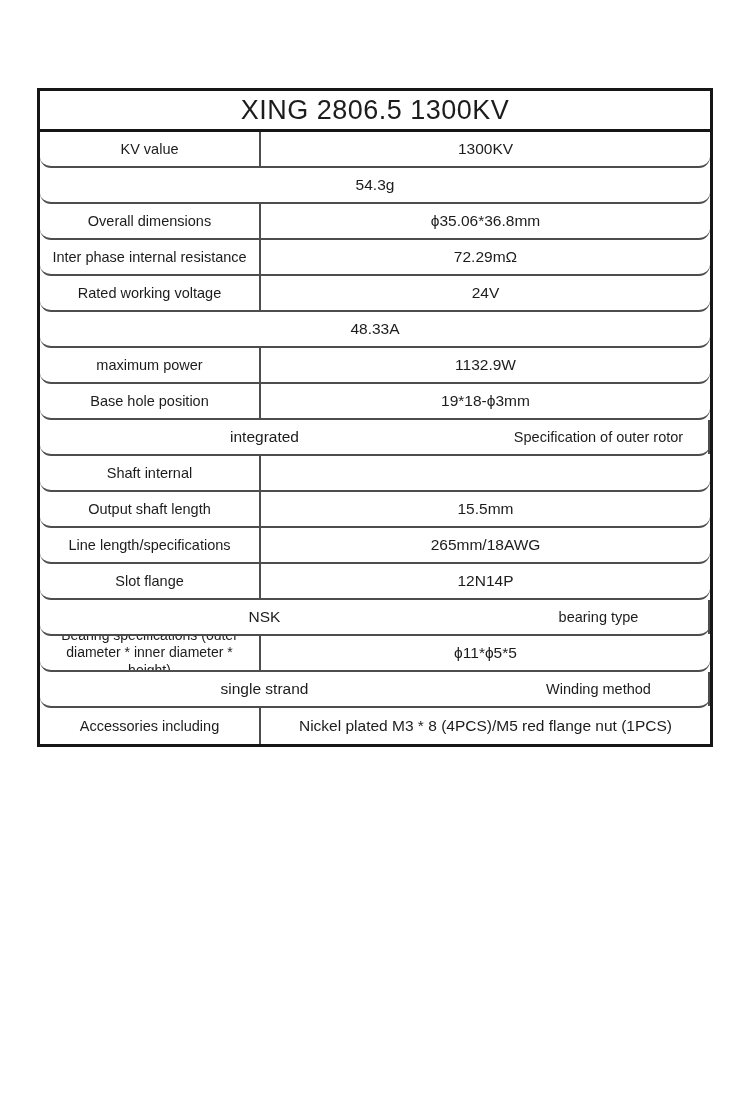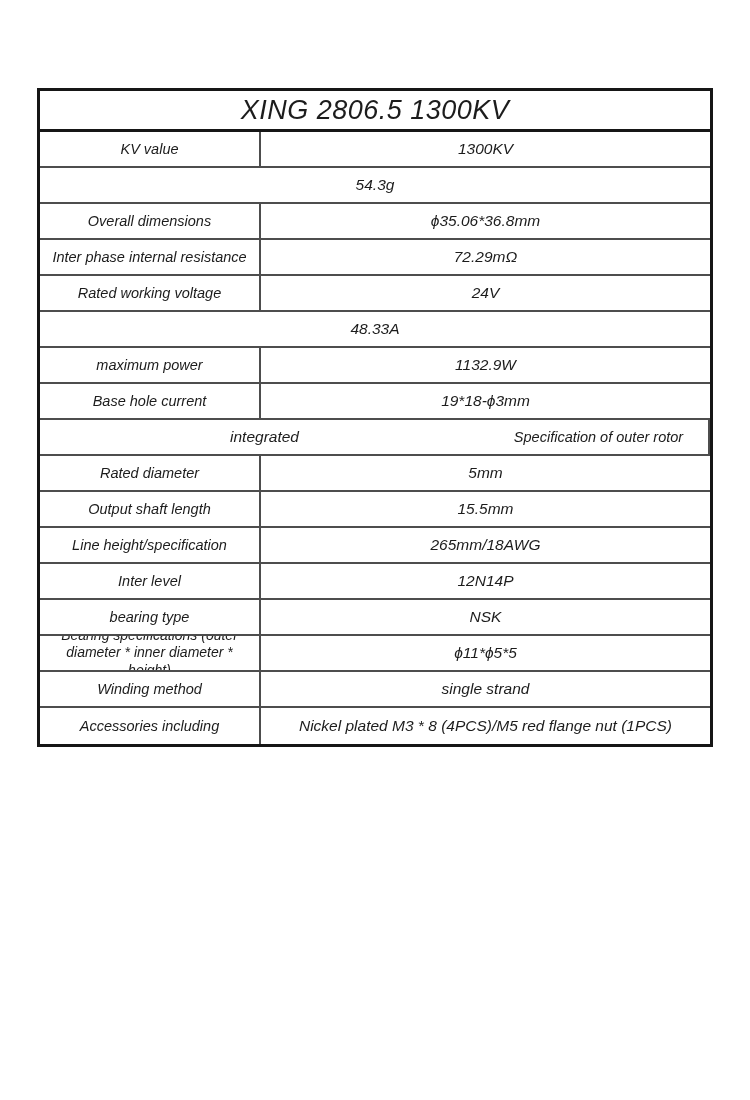--- a/index.html
+++ b/index.html
@@ -7,21 +7,20 @@
     padding: 0;
     background: #ffffff;
     font-family: "Liberation Sans", "DejaVu Sans", sans-serif;
   }
   .page {
     position: relative;
     width: 750px;
     height: 900px;
     background: #ffffff;
     overflow: hidden;
-    font-style: italic;
   }
   .spec-table {
     position: absolute;
     left: 37px;
     top: 88px;
     width: 676px;
     box-sizing: border-box;
     border: 3px solid #161616;
     background: #ffffff;
     color: #1c1c1c;
@@ -35,20 +34,21 @@
     justify-content: center;
     font-size: 27px;
     letter-spacing: 0.5px;
     color: #1c1c1c;
   }
   .row {
     box-sizing: border-box;
     display: flex;
     height: 36px;
     border-bottom: 2px solid #4d4d4d;
+    border-radius: 11px;
   }
   .row:last-child {
     border-bottom: none;
   }
   .cell {
     box-sizing: border-box;
     display: flex;
     align-items: center;
     justify-content: center;
     text-align: center;
@@ -98,54 +98,53 @@
       <div class="cell value">24V</div>
     </div>
     <div class="row">
       <div class="cell value">48.33A</div>
     </div>
     <div class="row">
       <div class="cell label">maximum power</div>
       <div class="cell value">1132.9W</div>
     </div>
     <div class="row">
-      <div class="cell label">Base hole current</div>
+      <div class="cell label">Base hole position</div>
       <div class="cell value">19*18-ϕ3mm</div>
     </div>
     <div class="row">
       <div class="cell value">integrated</div>
       <div class="cell label">Specification of outer rotor</div>
     </div>
     <div class="row">
-      <div class="cell label">Rated diameter</div>
-      <div class="cell value">5mm</div>
+      <div class="cell label">Shaft internal</div>
     </div>
     <div class="row">
       <div class="cell label">Output shaft length</div>
       <div class="cell value">15.5mm</div>
     </div>
     <div class="row">
-      <div class="cell label">Line height/specification</div>
+      <div class="cell label">Line length/specifications</div>
       <div class="cell value">265mm/18AWG</div>
     </div>
     <div class="row">
-      <div class="cell label">Inter level</div>
+      <div class="cell label">Slot flange</div>
       <div class="cell value">12N14P</div>
     </div>
     <div class="row">
+      <div class="cell value">NSK</div>
       <div class="cell label">bearing type</div>
-      <div class="cell value">NSK</div>
     </div>
     <div class="row">
       <div class="cell label small">Bearing specifications (outer diameter * inner diameter * height)</div>
       <div class="cell value">ϕ11*ϕ5*5</div>
     </div>
     <div class="row">
+      <div class="cell value">single strand</div>
       <div class="cell label">Winding method</div>
-      <div class="cell value">single strand</div>
     </div>
     <div class="row">
       <div class="cell label">Accessories including</div>
       <div class="cell value">Nickel plated M3 * 8 (4PCS)/M5 red flange nut (1PCS)</div>
     </div>
 
   </div>
 </div>
 
 </body></html>

